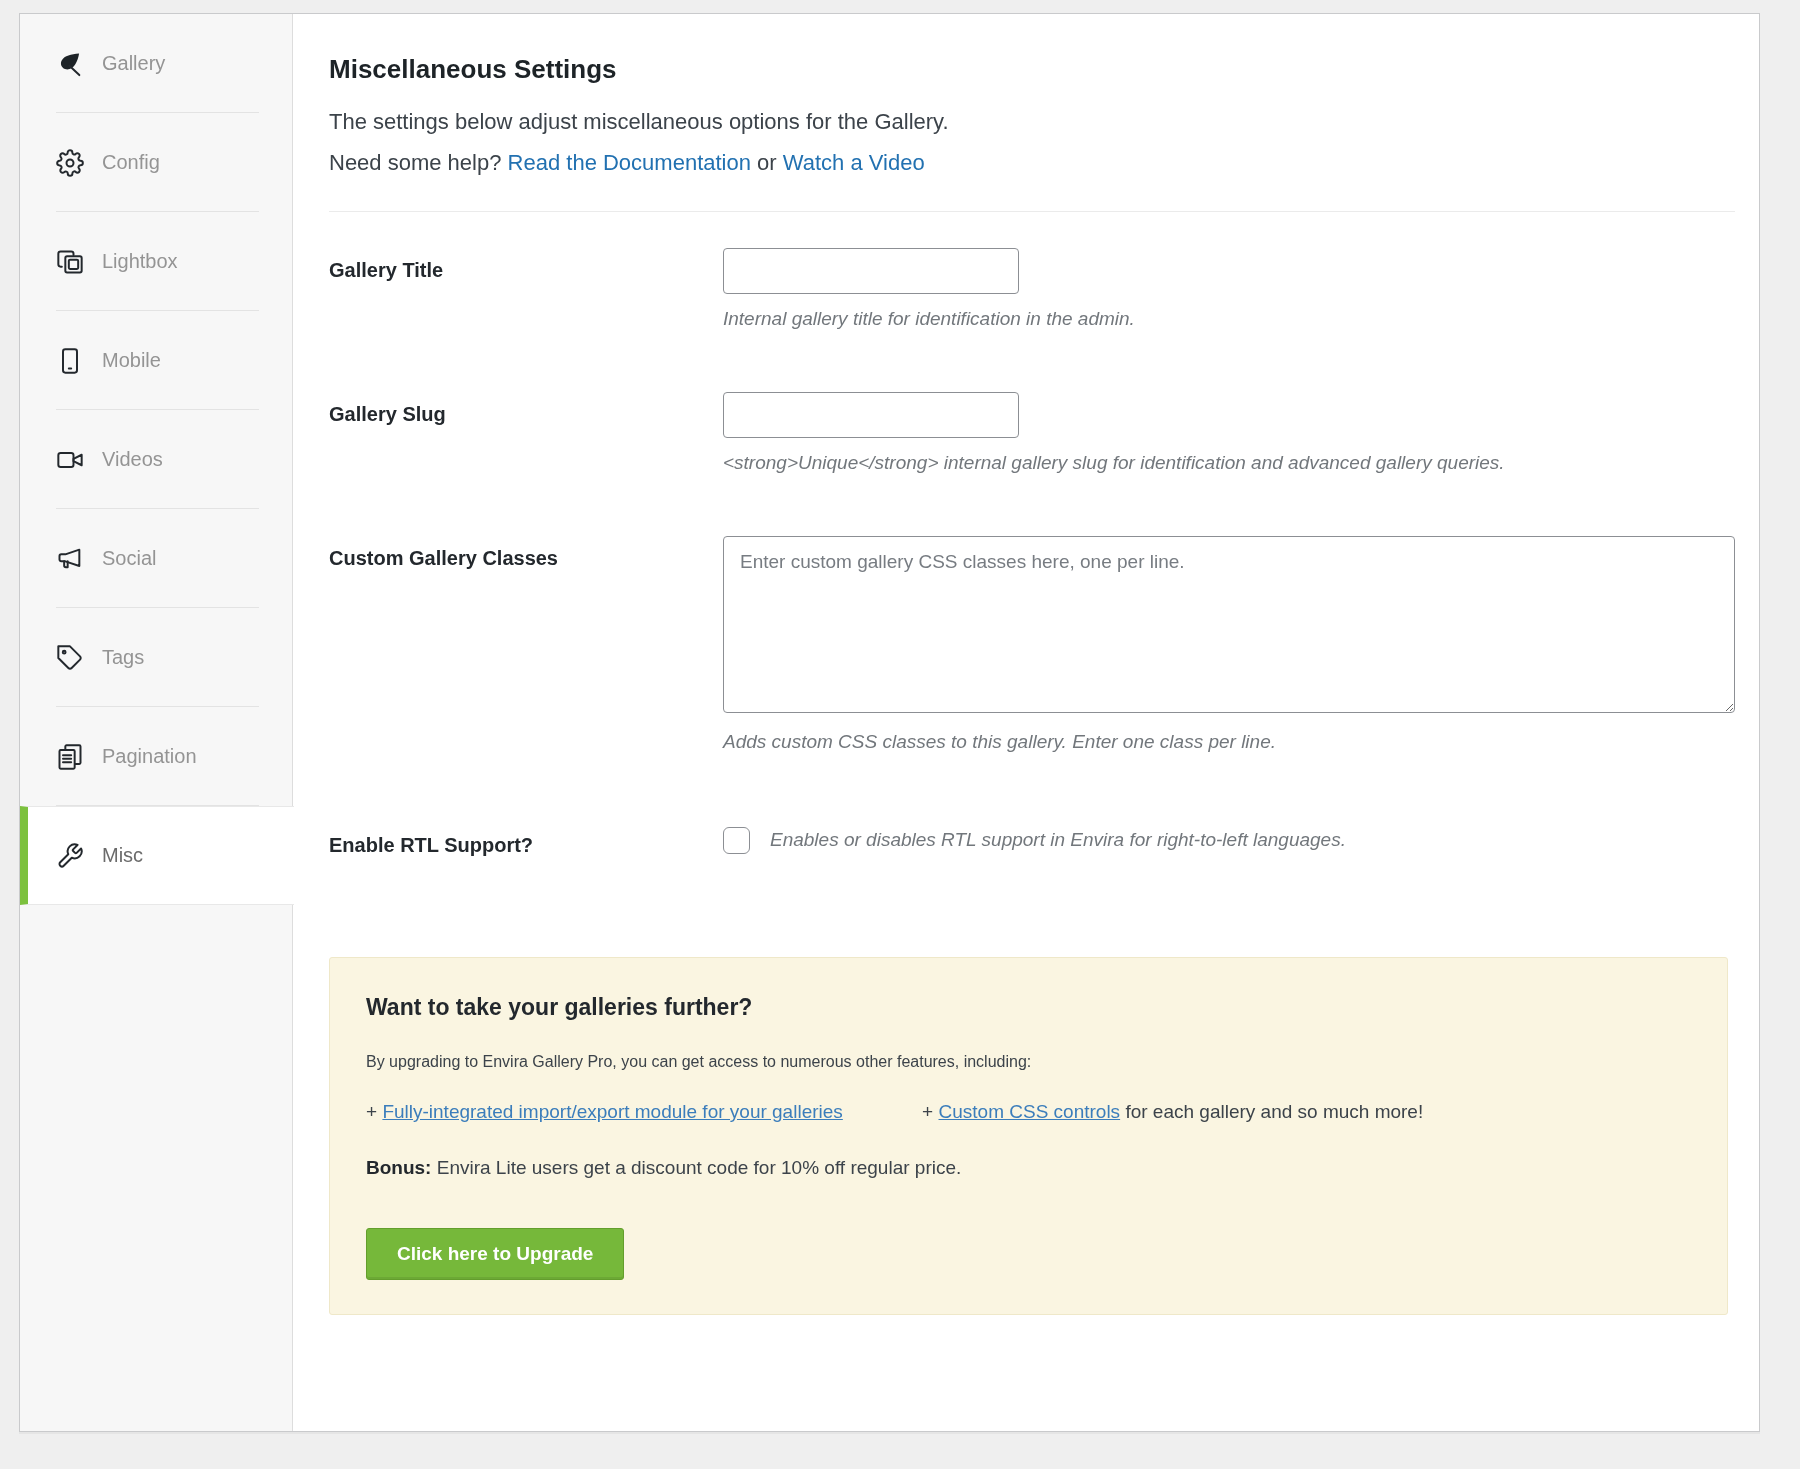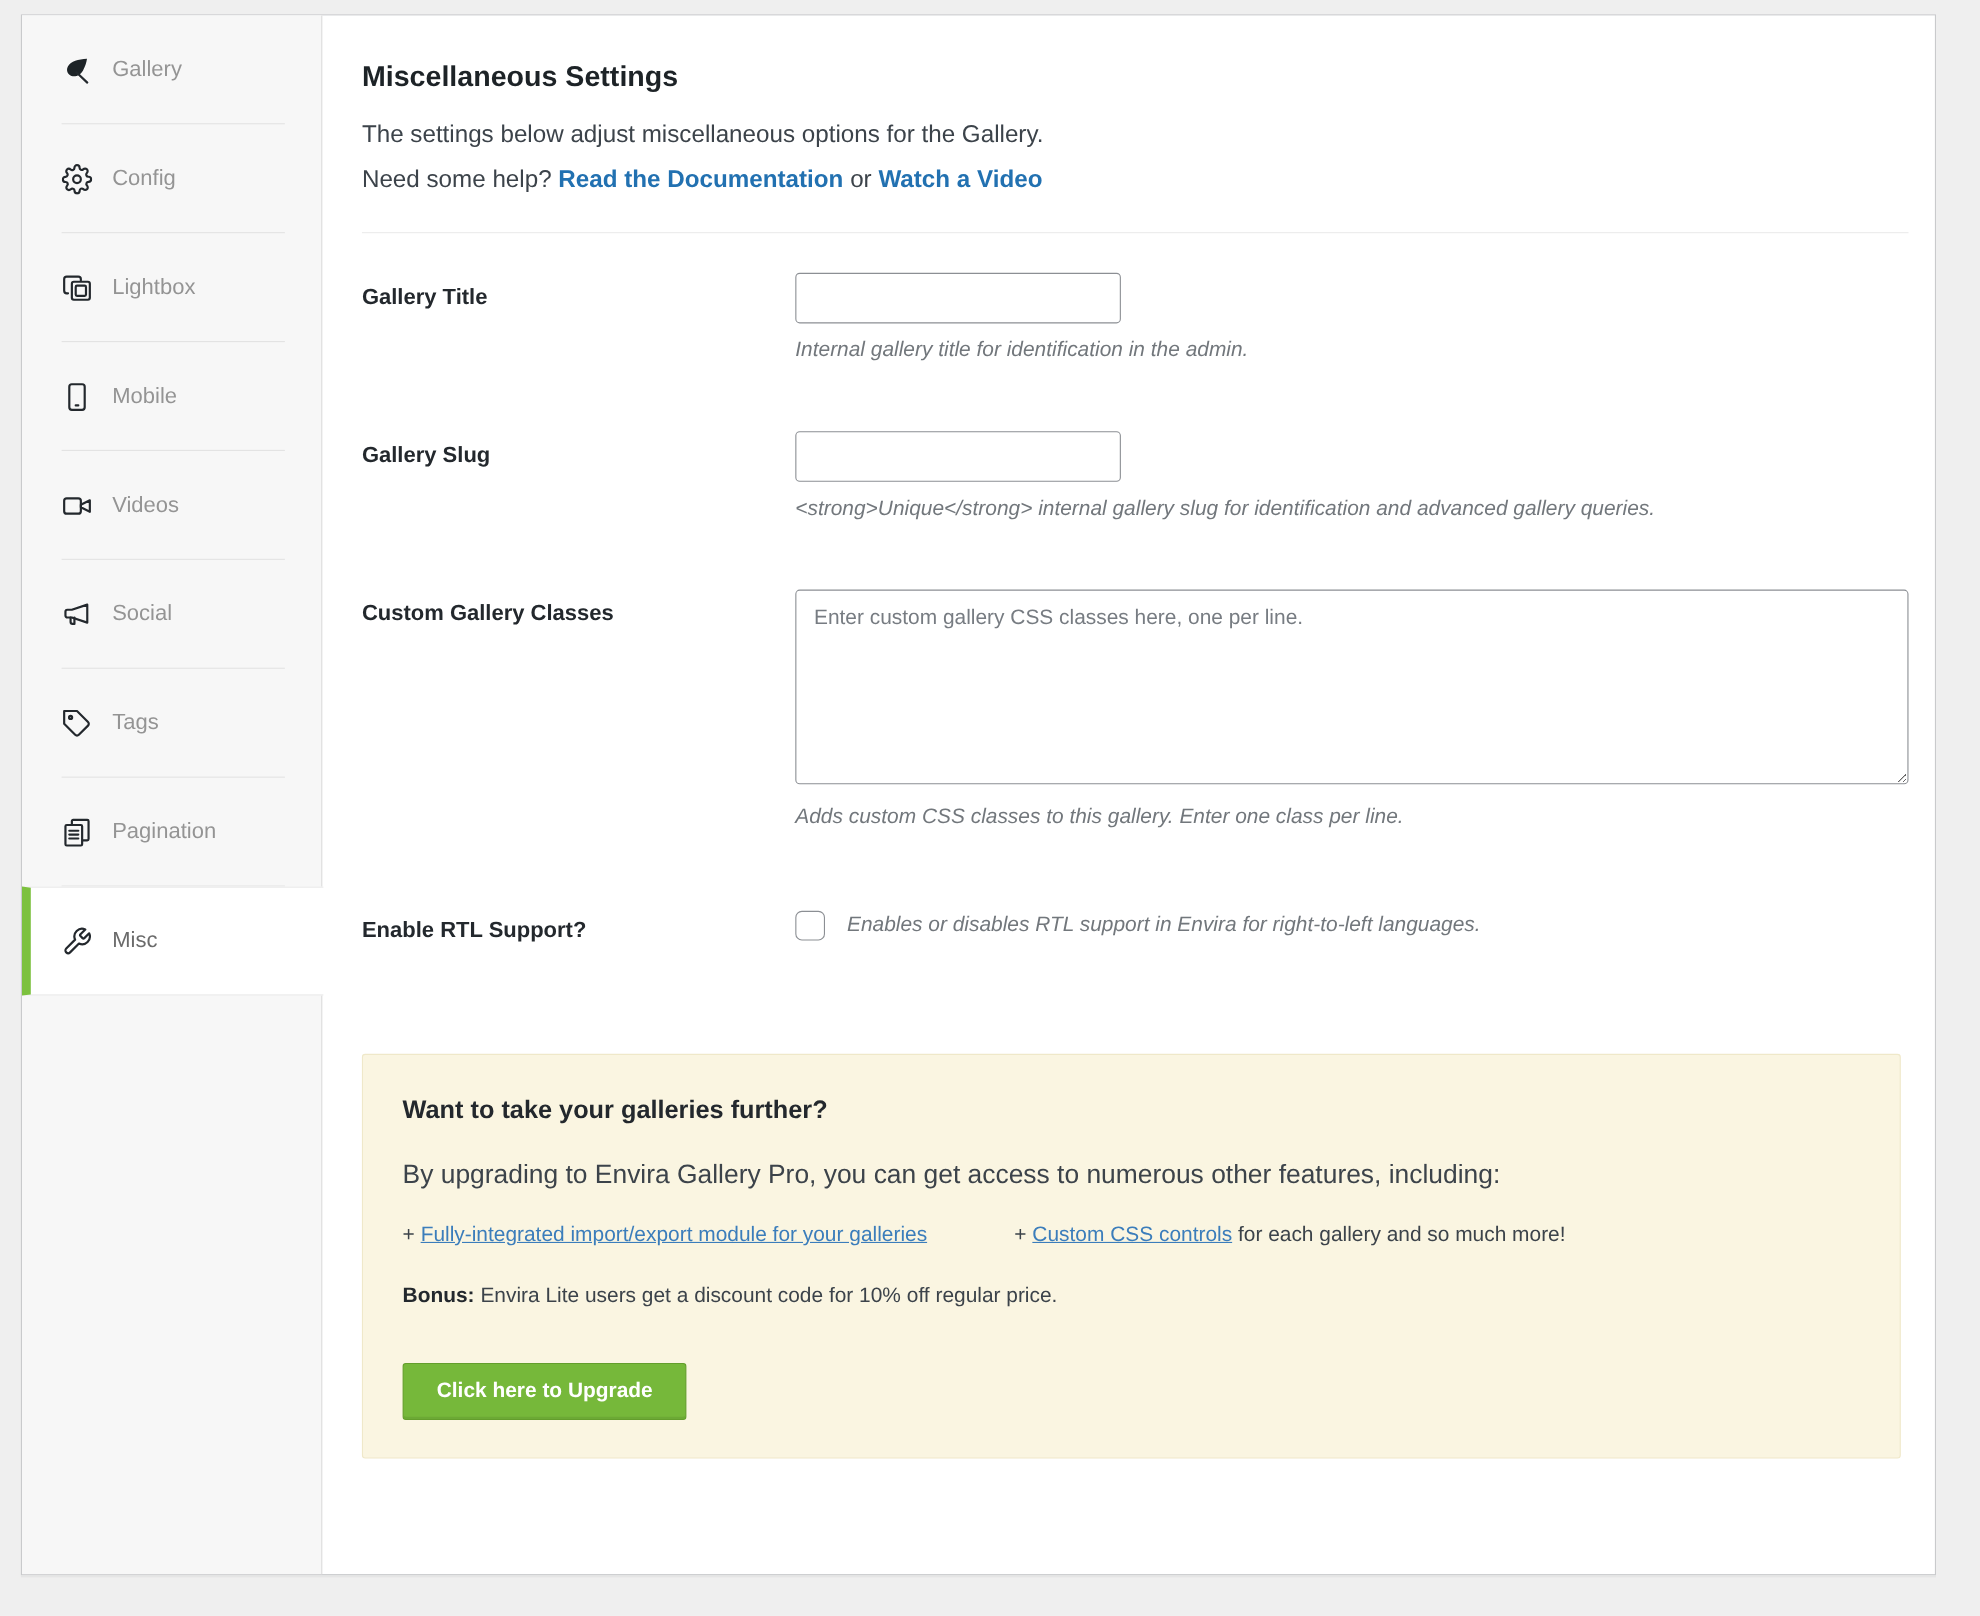--- a/index.html
+++ b/index.html
@@ -69,21 +69,21 @@
   }
   h1.page-title{
     margin:0 0 20px 0;
     font-size:26px;font-weight:700;color:#1d2327;
   }
   .intro p{
     margin:0 0 8px 0;
     font-size:22px;color:#3c434a;line-height:1.5;
   }
   .intro a{
-    color:#2271b1;font-weight:700;text-decoration:none;cursor:pointer;
+    color:#2271b1;font-weight:400;text-decoration:none;cursor:pointer;
   }
   hr.header-divider{
     border:none;border-top:1px solid #ebebeb;
     margin:32px 32px 0 0;
   }
   
   .form-row{display:flex;margin-top:36px;gap:24px;}
   .row-gap-lg{margin-top:62px;}
   .row-label{
     width:370px;flex-shrink:0;
@@ -135,21 +135,21 @@
     border:1px solid #efe8c9;
     border-radius:3px;
     padding:36px 40px 34px 36px;
   }
   .upgrade-title{
     margin:0;
     font-size:23px;font-weight:700;color:#23282d;
   }
   .upgrade-intro{
     margin:32px 0 0 0;
-    font-size:24px;color:#3c434a;
+    font-size:16px;color:#3c434a;
   }
   .upgrade-features{
     margin-top:30px;
     font-size:19px;color:#3c434a;
   }
   .upgrade-features a{
     color:#3b7dbb;text-decoration:underline;cursor:pointer;
   }
   .feature-2{margin-left:74px;}
   .upgrade-bonus{

